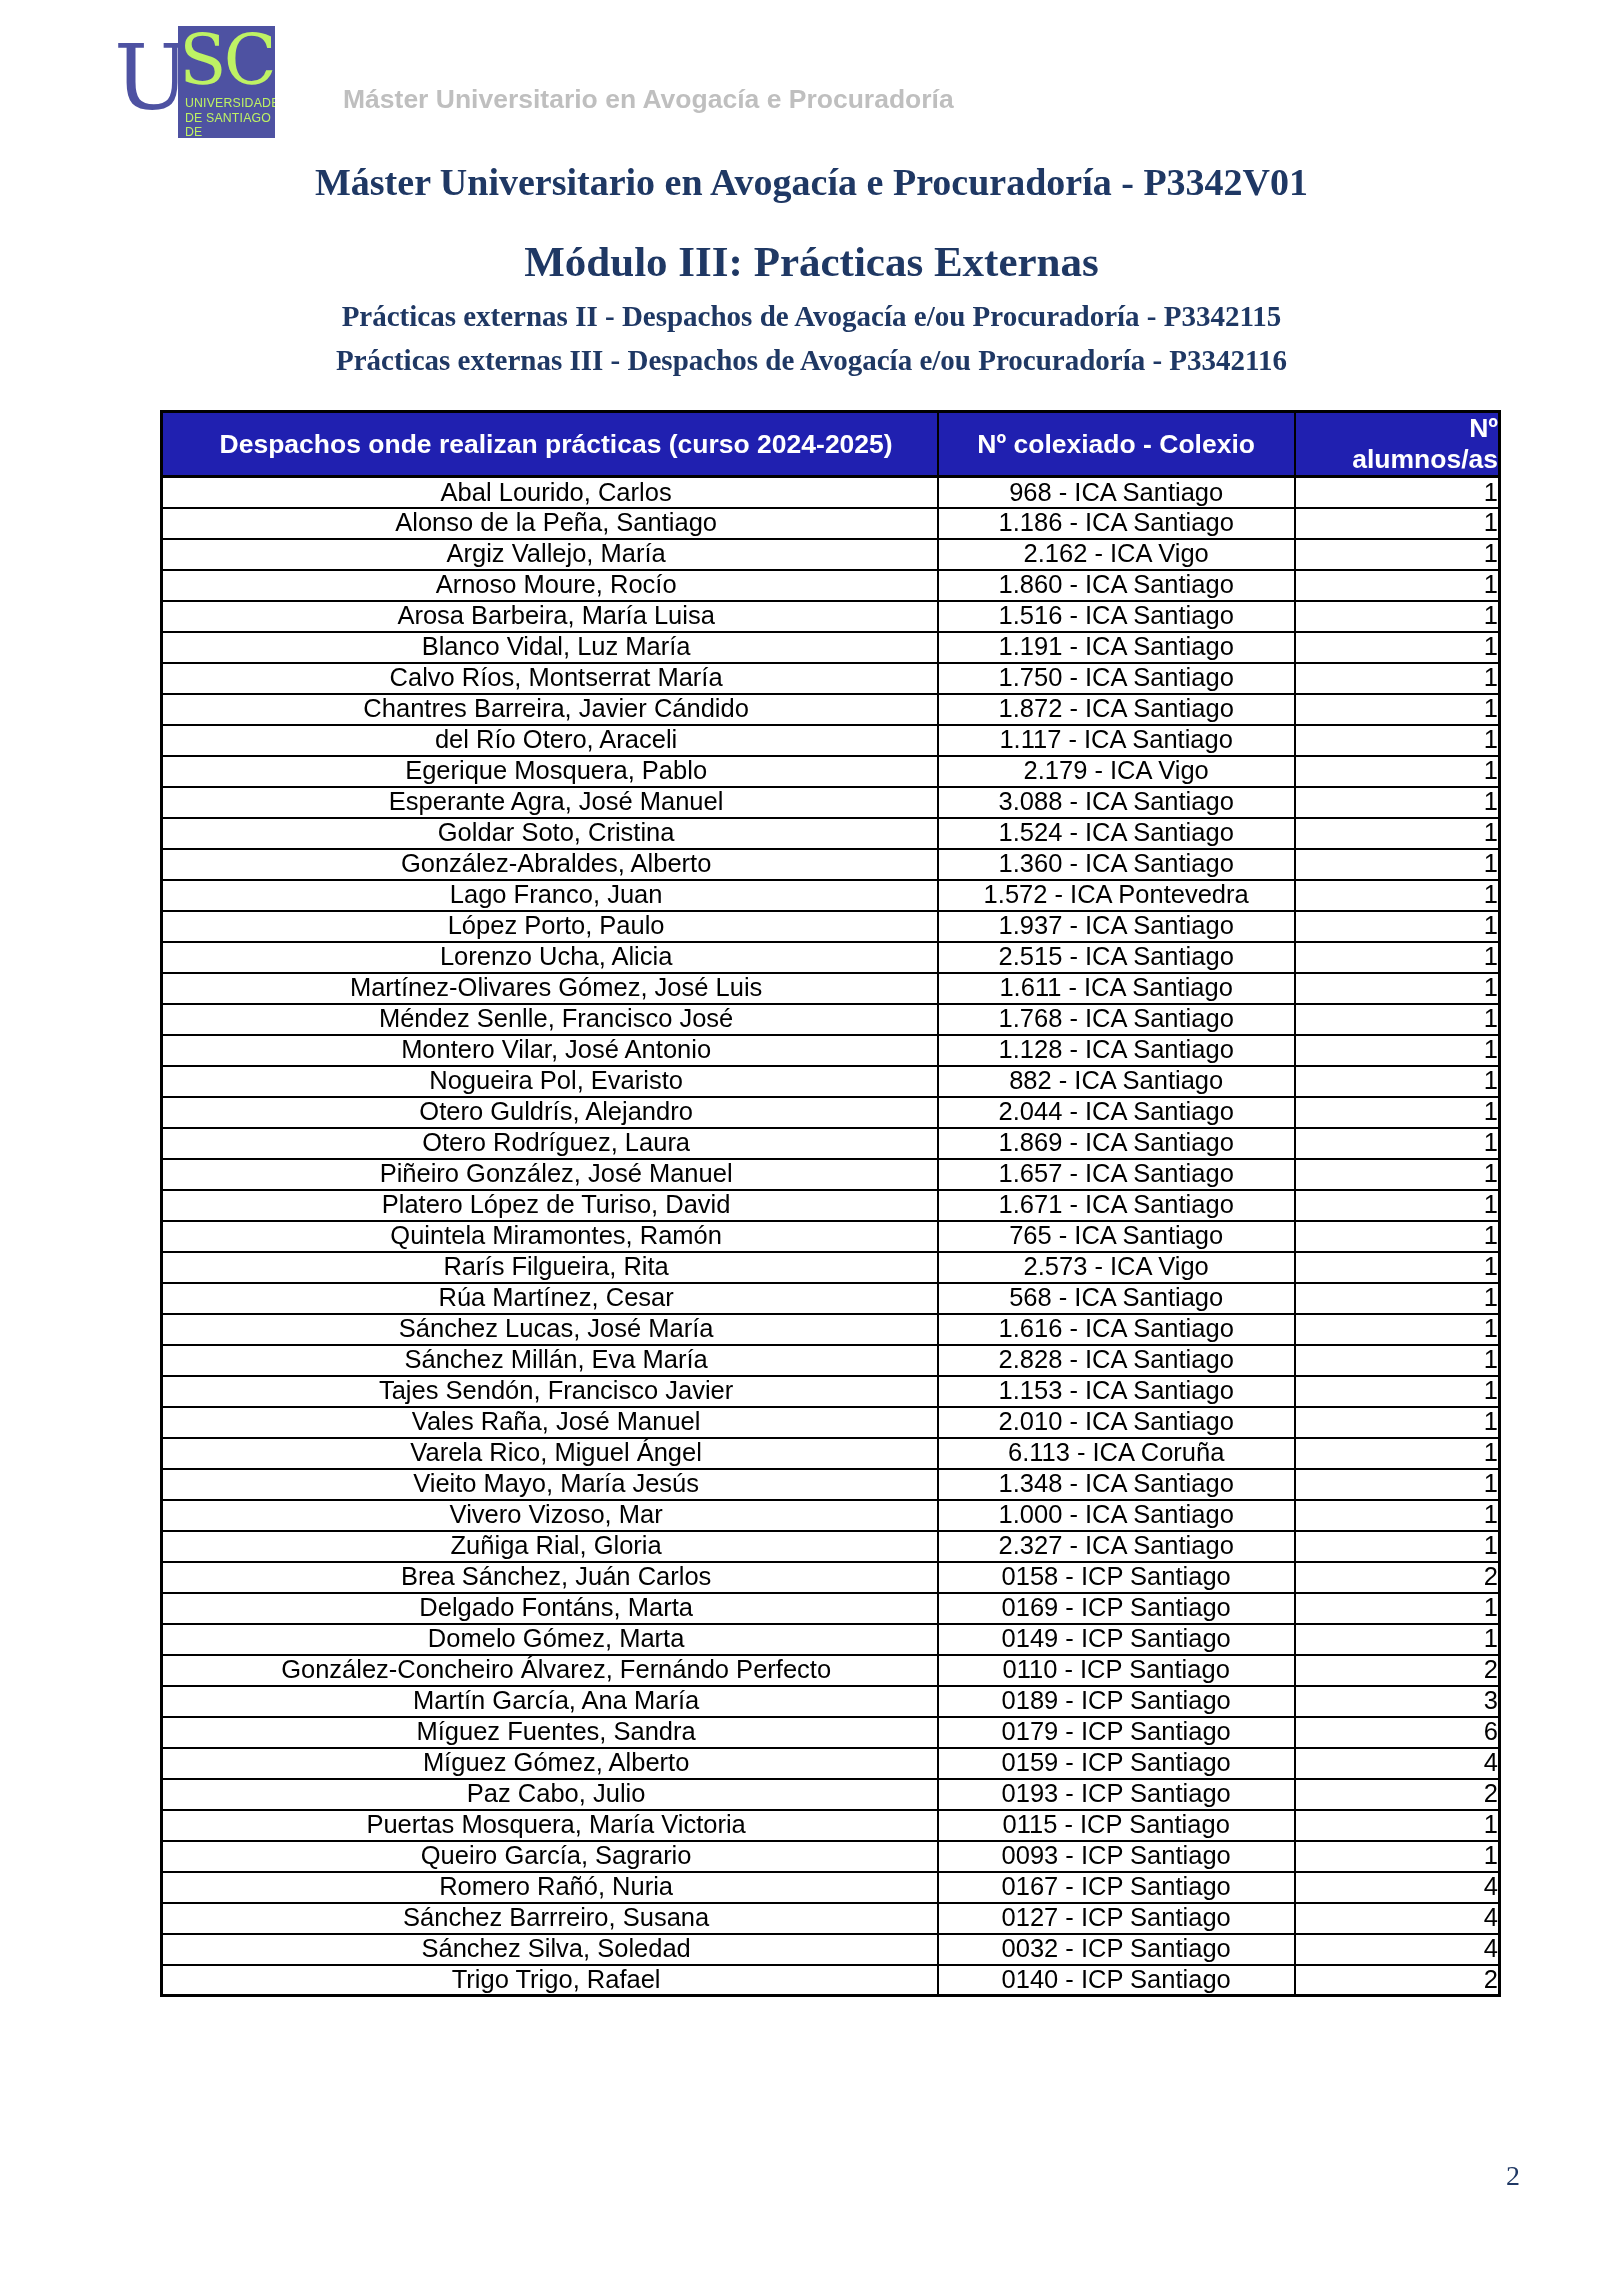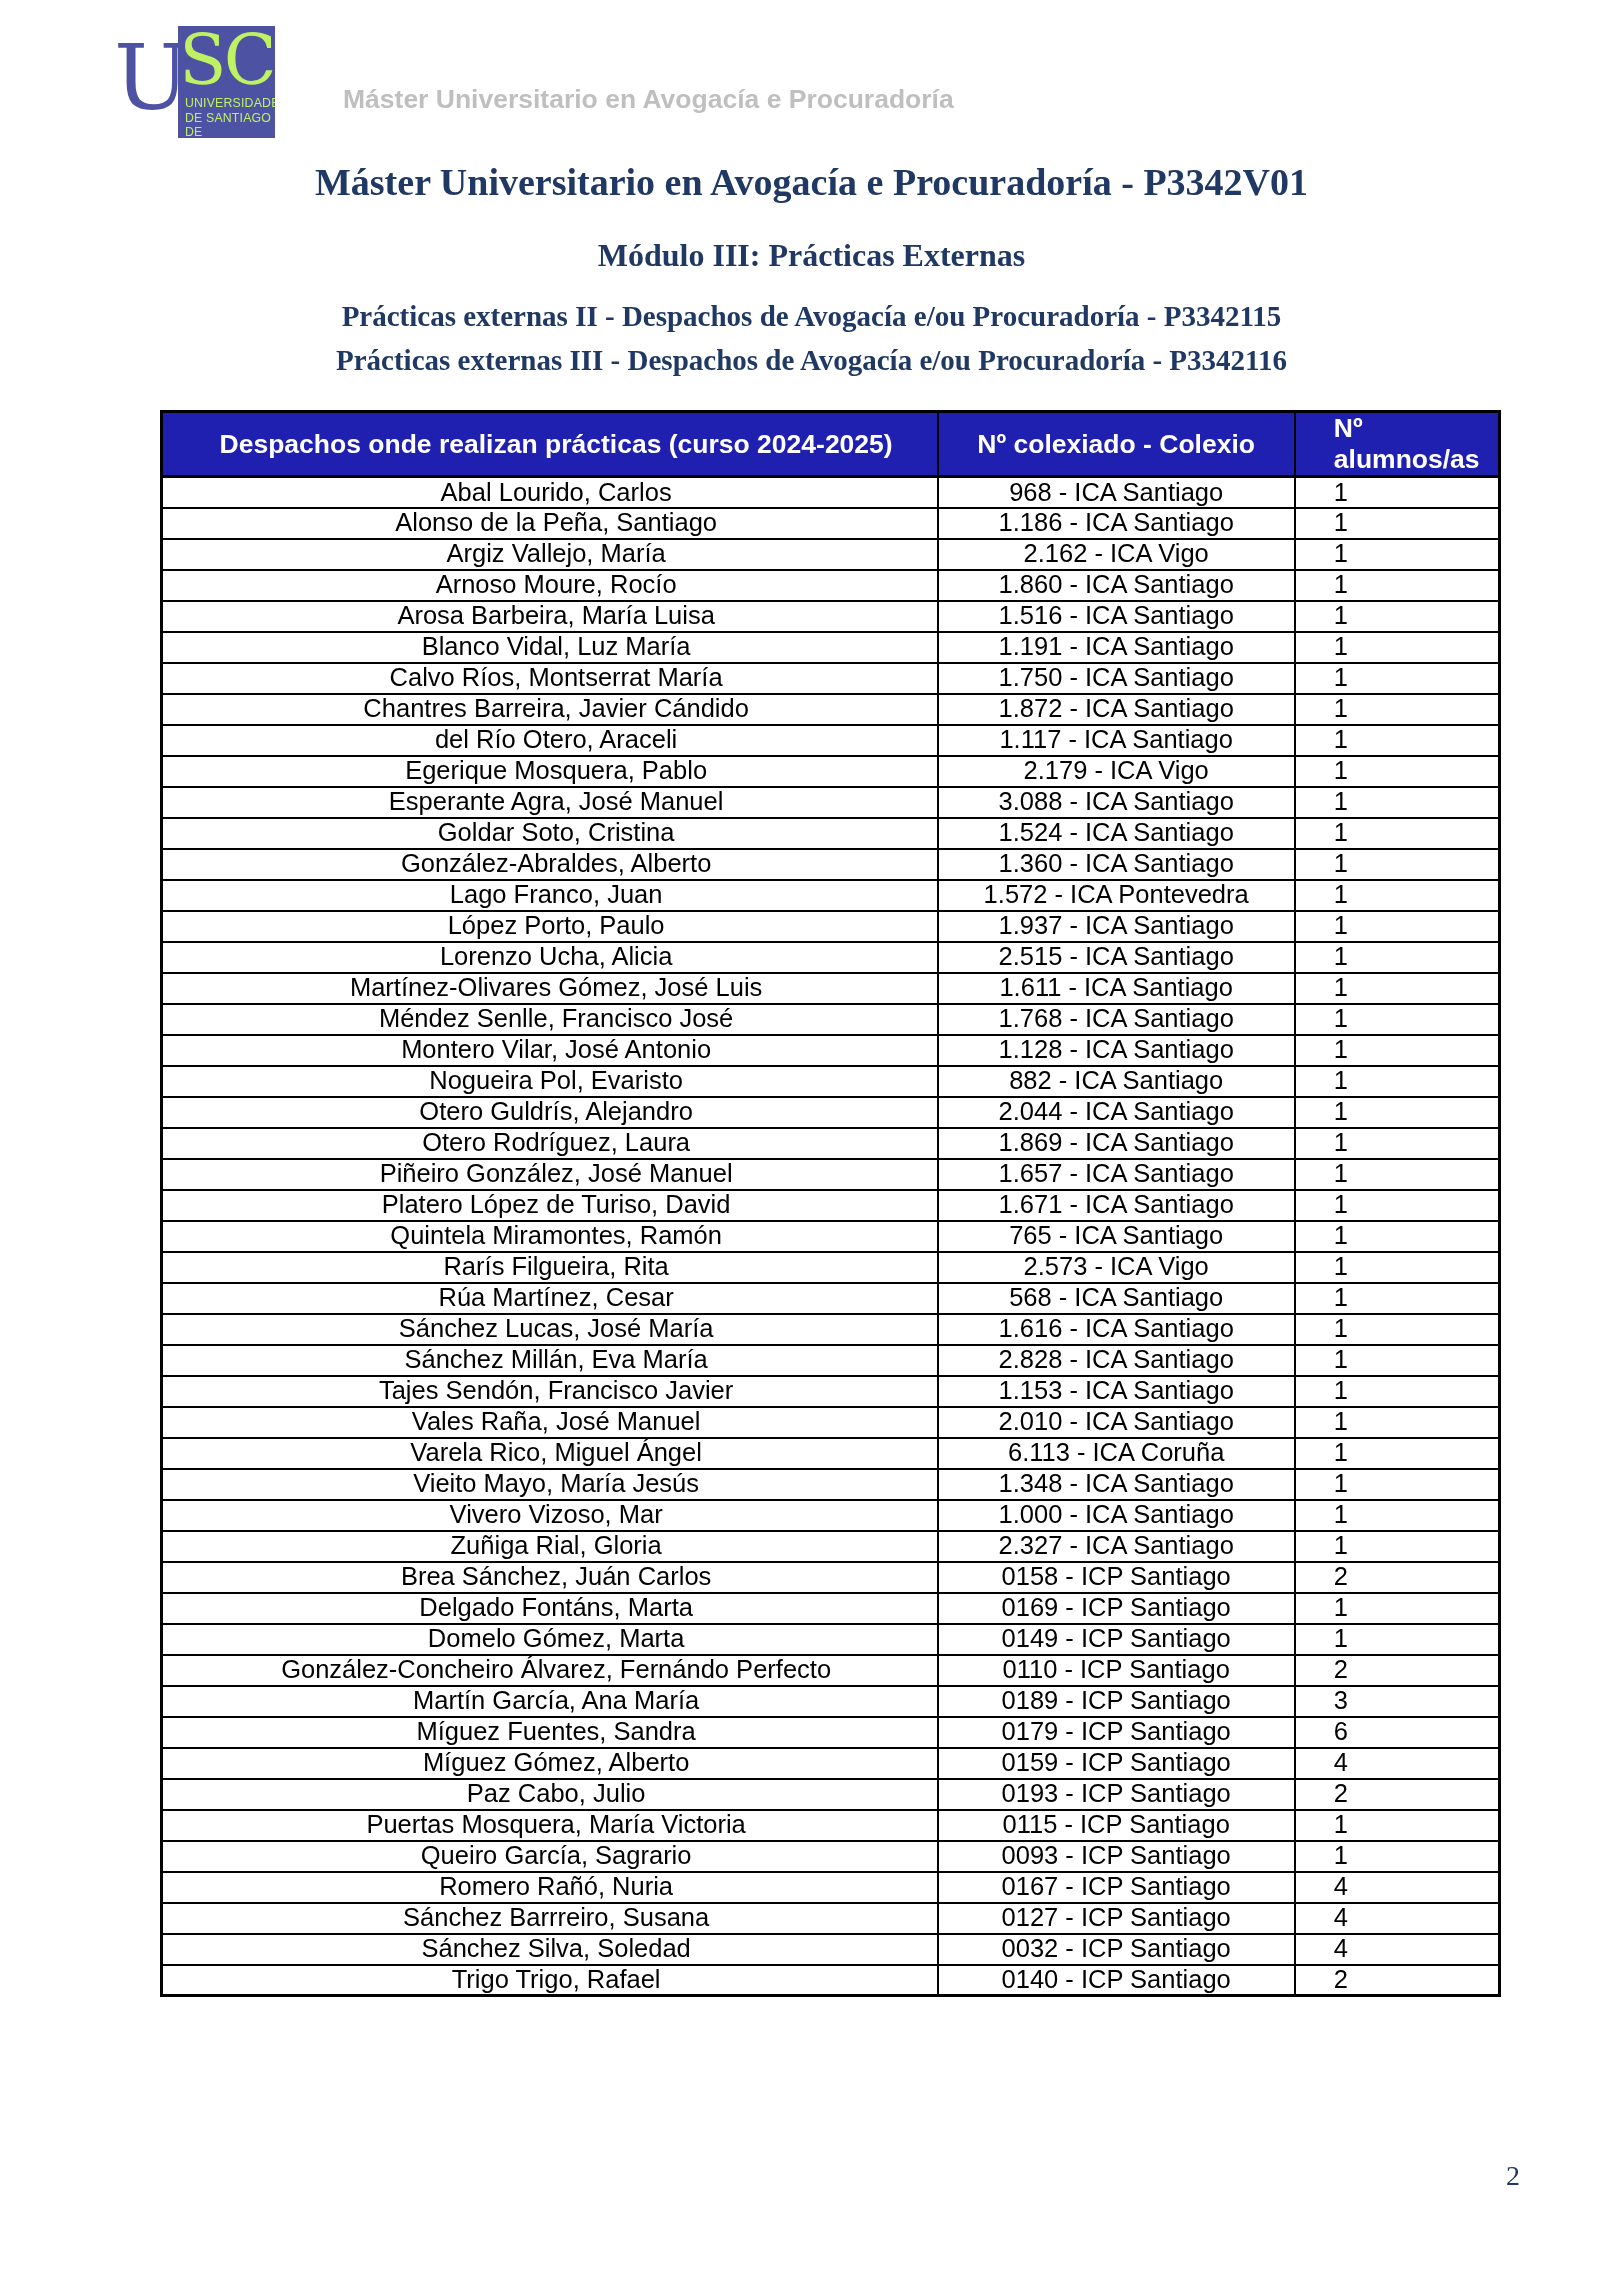--- a/index.html
+++ b/index.html
@@ -48,21 +48,21 @@
 
   
   .doc-title, .doc-module, .doc-subtitle {
     position: absolute; left: 0; width: 100%;
     margin: 0; text-align: center;
     font-family: "Liberation Serif", serif;
     font-weight: bold;
     color: var(--title-navy);
   }
   .doc-title    { top: 160px; font-size: 38px; }
-  .doc-module   { top: 237px; font-size: 32px; }
+  .doc-module   { top: 237px; font-size: 43px; }
   .subtitle-1   { top: 300px; font-size: 29px; }
   .subtitle-2   { top: 344px; font-size: 29px; }
 
   
   table.practices {
     position: absolute; left: 160px; top: 410px;
     width: 1341px;
     border-collapse: collapse; table-layout: fixed;
     border: 3.9px solid #000;
   }
@@ -78,21 +78,21 @@
   td {
     height: 31px; padding: 0;
     font-size: 25.5px; line-height: 1;
     border: 2px solid #000;
     border-top: 2.9px solid #000; border-bottom: 2.9px solid #000;
     background: #fff;
     overflow: hidden; white-space: nowrap;
   }
   th.col0, td.col0 { text-align: center; padding-left: 12.7px; }
   th.col1, td.col1 { text-align: center; }
-  th.col2, td.col2 { text-align: left; padding-left: 38px; }
+  th.col2, td.col2 { text-align: right; padding-left: 38px; }
 
   .page-number {
     position: absolute; left: 1506px; top: 2160px;
     font-family: "Liberation Serif", serif;
     font-size: 28px; color: var(--title-navy);
   }
 </style>
 </head>
 <body>
 

